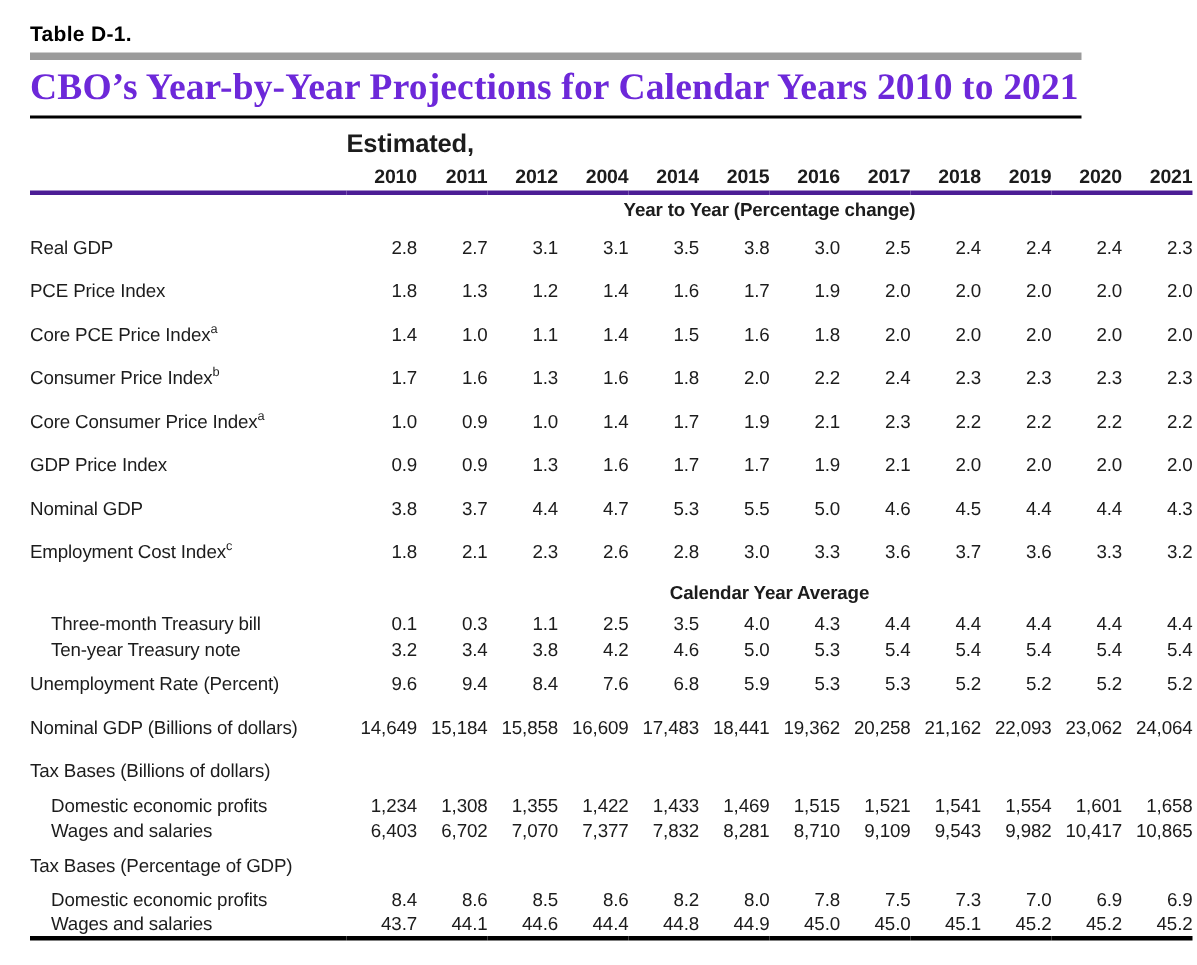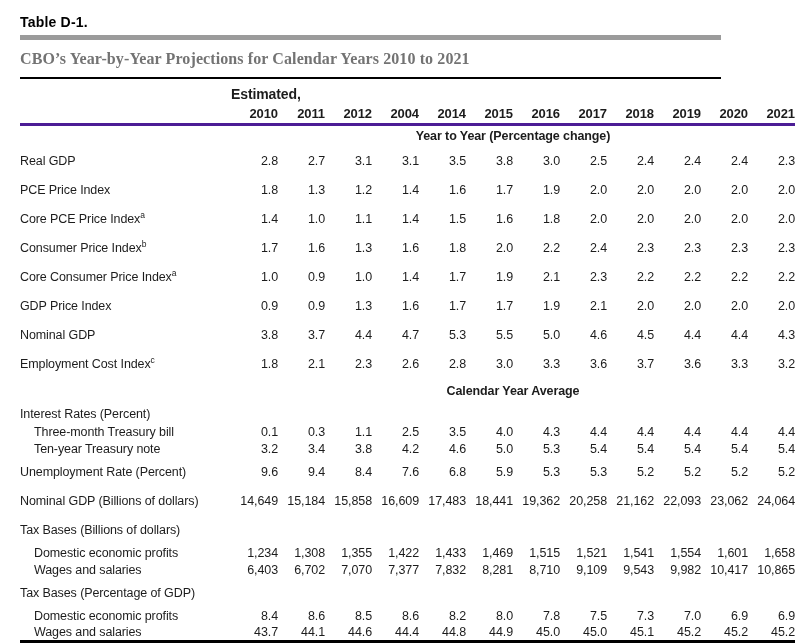--- a/index.html
+++ b/index.html
@@ -25,23 +25,23 @@
     letter-spacing: 0.2px;
     line-height: 18px;
   }
   .gray-bar {
     height: 5px;
     background: #9b9b9b;
     margin-top: 4px;
   }
   .doc-title {
     font-family: "Liberation Serif", serif;
-    font-size: 16px;
+    font-size: 25px;
     font-weight: bold;
-    color: #737373;
+    color: #6d28d9;
     margin: 7px 0 6px 0;
     line-height: 24px;
     letter-spacing: 0.1px;
   }
   .title-rule {
     height: 0;
     border-top: 2px solid #000;
   }
   table.data-table {
     border-collapse: collapse;
@@ -51,21 +51,21 @@
     border-bottom: 3px solid #000;
   }
   col.label-col { width: 211px; }
   col.num-col  { width: 47px; }
 
   thead th {
     font-weight: bold;
     text-align: right;
     vertical-align: bottom;
     padding: 0;
-    font-size: 14px;
+    font-size: 17px;
     letter-spacing: -0.1px;
     color: #1c1c1c;
   }
   tr.estimated-row th { height: 16px; }
   tr.years-row th {
     height: 19px;
     font-size: 13px;
     border-bottom: 3px solid #4c1d95;
     padding-bottom: 2px;
   }
@@ -276,23 +276,20 @@
           <td class="val">3.3</td>
           <td class="val">3.6</td>
           <td class="val">3.7</td>
           <td class="val">3.6</td>
           <td class="val">3.3</td>
           <td class="val">3.2</td>
         </tr>
         <tr class="section-header-row sh-2">
           <td></td>
           <td colspan="12">Calendar Year Average</td>
-        </tr>
-        <tr class="row-group">
-          <td class="lbl indent-0" colspan="13"><span>Interest Rates (Percent)</span></td>
         </tr>
         <tr class="row-tight">
           <td class="lbl indent-1"><span>Three-month Treasury bill</span></td>
           <td class="val">0.1</td>
           <td class="val">0.3</td>
           <td class="val">1.1</td>
           <td class="val">2.5</td>
           <td class="val">3.5</td>
           <td class="val">4.0</td>
           <td class="val">4.3</td>

